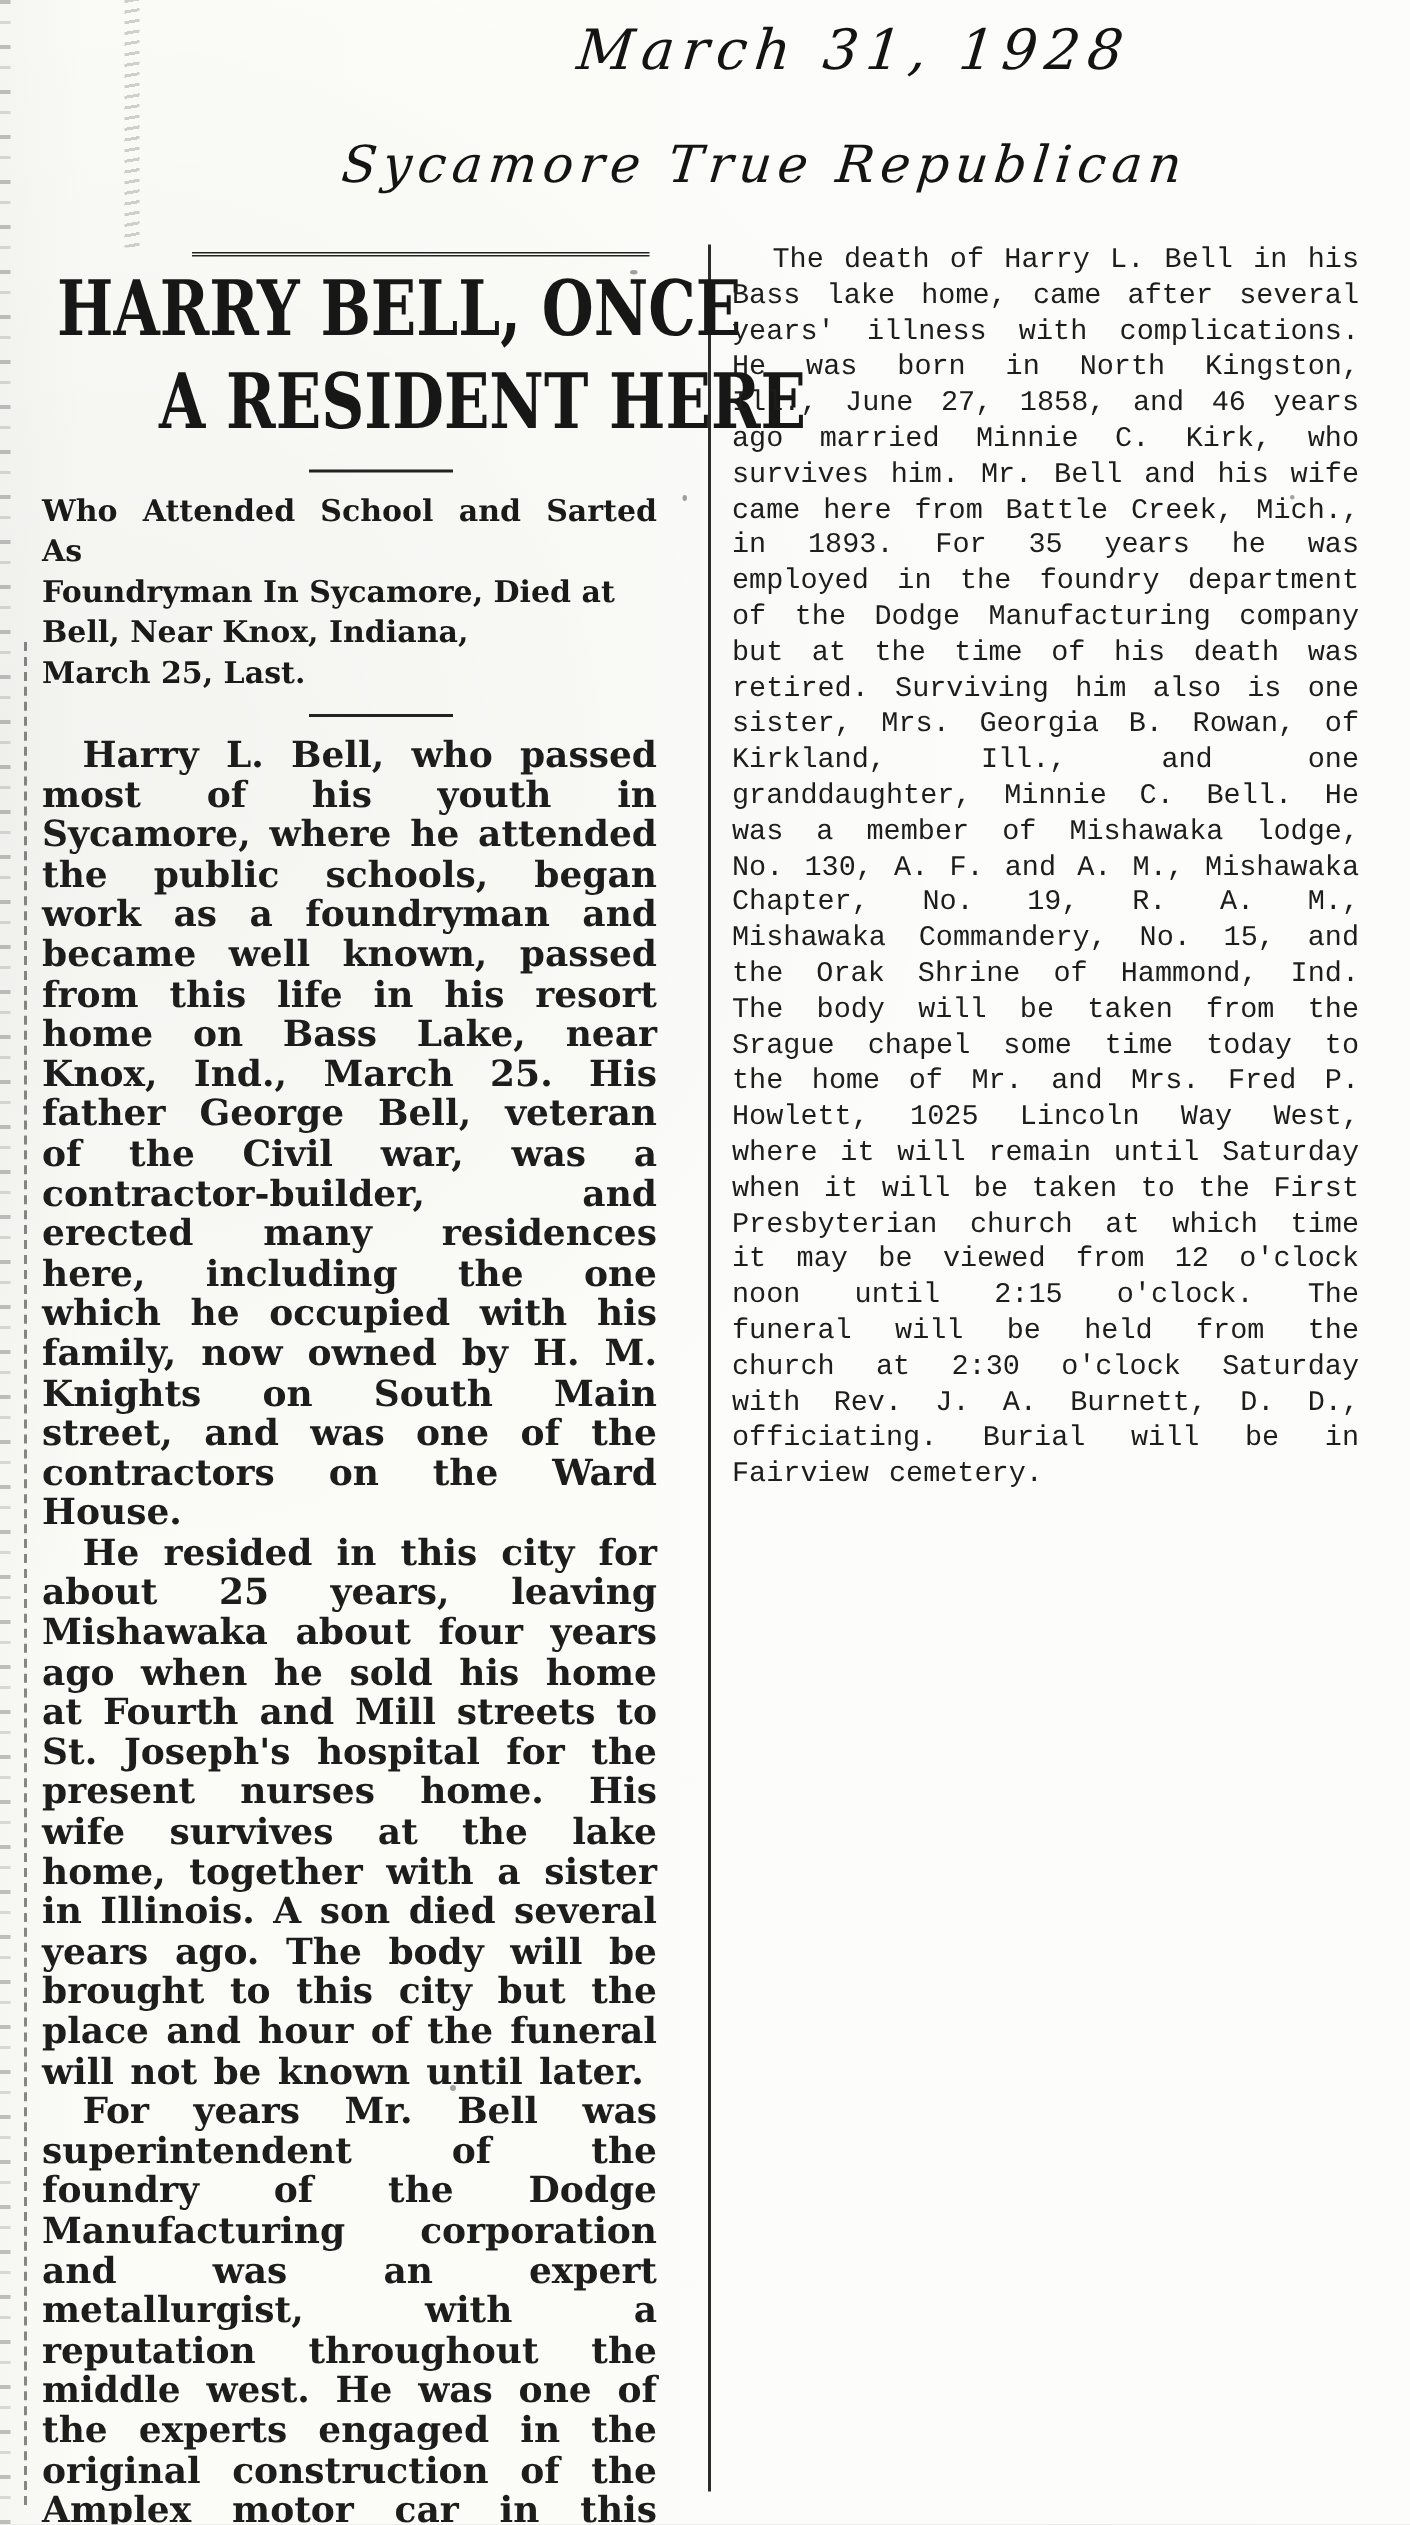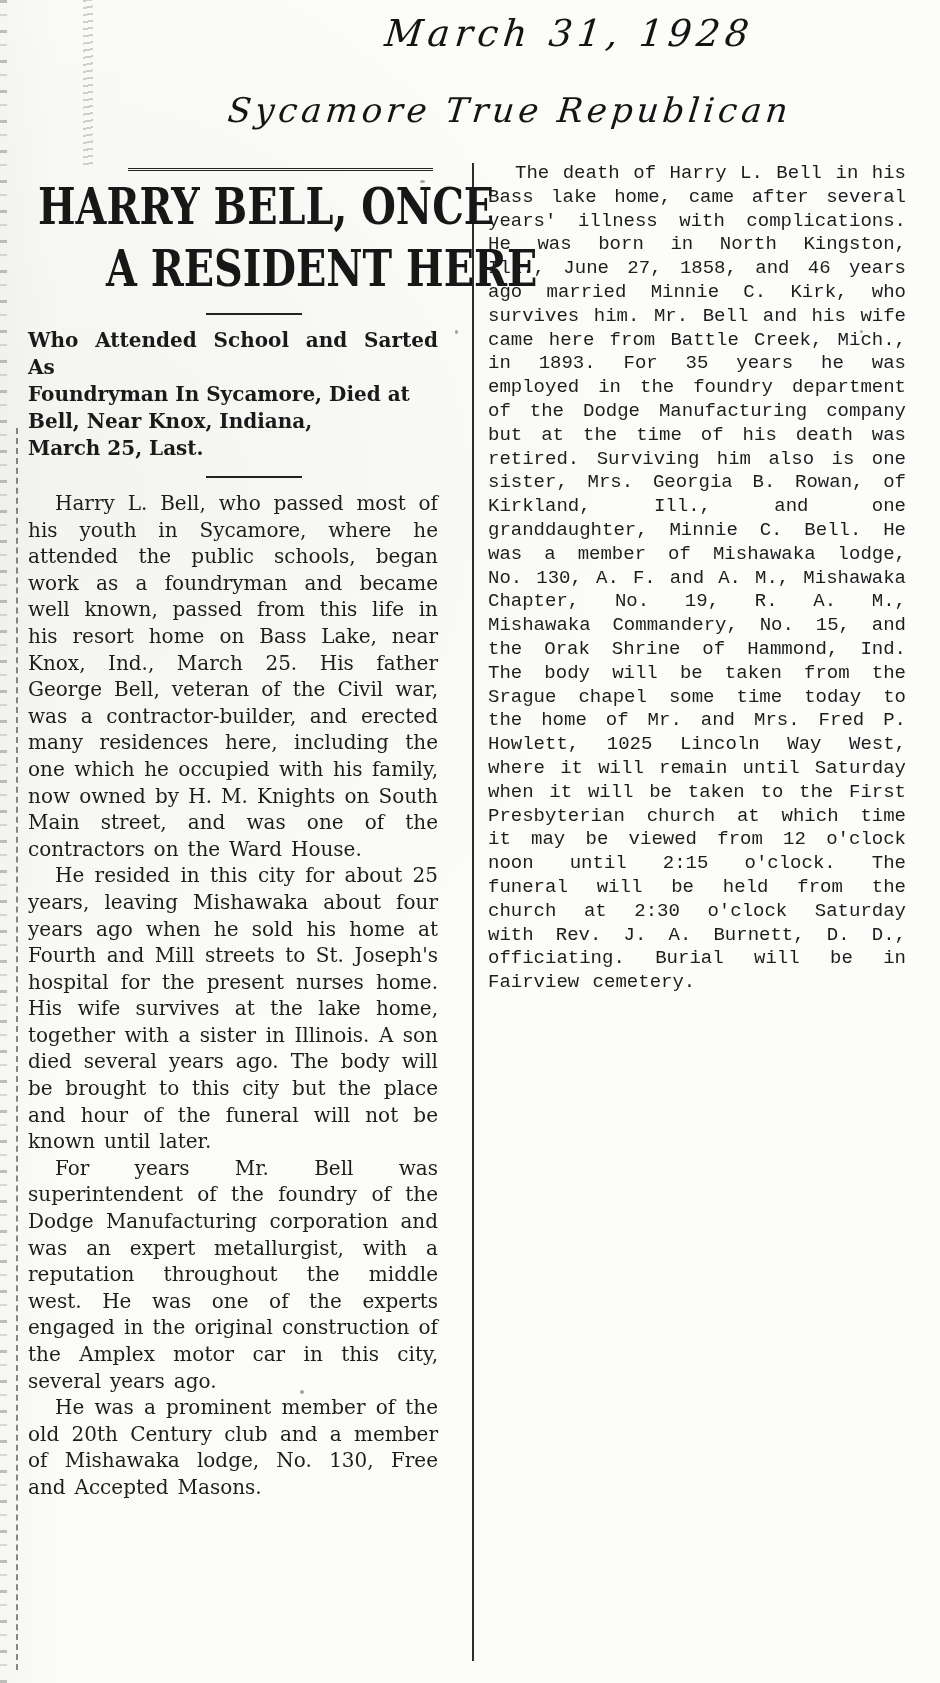--- a/index.html
+++ b/index.html
@@ -82,23 +82,24 @@
   .subhead .sh-line { text-align: left; white-space: nowrap; }
   .subhead .sh-0 { text-align: justify; word-spacing: 6px; white-space: normal; }
   .subhead .sh-2 { word-spacing: 14px; }
 
   .body-left p, .body-right p {
     margin: 0;
     text-align: justify;
     text-indent: 27px;
   }
   .body-left p {
-    font-size: 20px;
+    font-size: 24px;
     line-height: 26.6px;
     word-spacing: 2.5px;
+    font-weight: bold;
   }
   .body-right p {
     font-size: 19px;
     line-height: 23.8px;
     word-spacing: 2px;
   }
   .body-left { margin-top: 8px; }
 </style>
 </head>
 <body>

